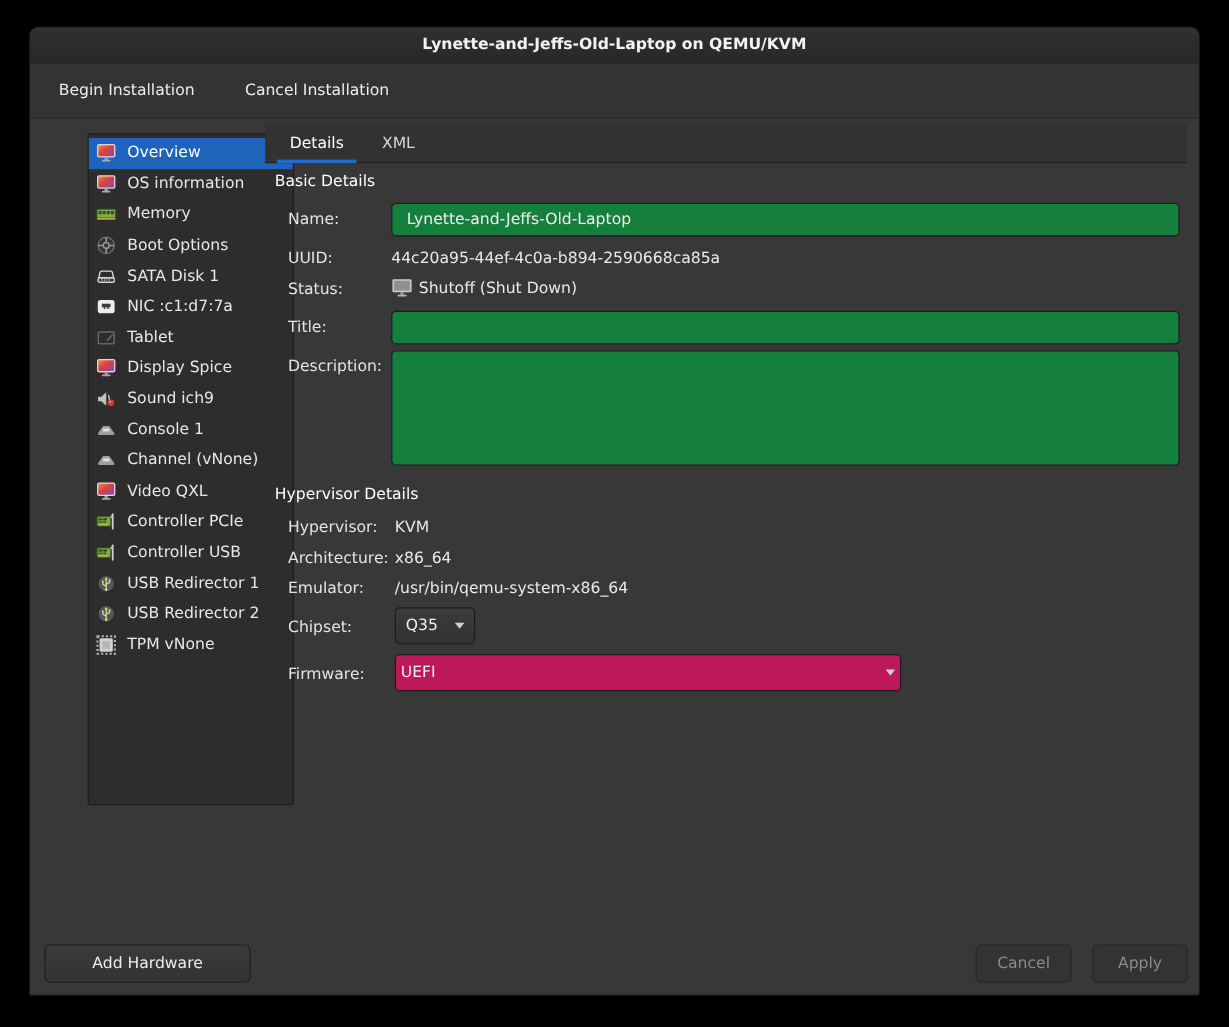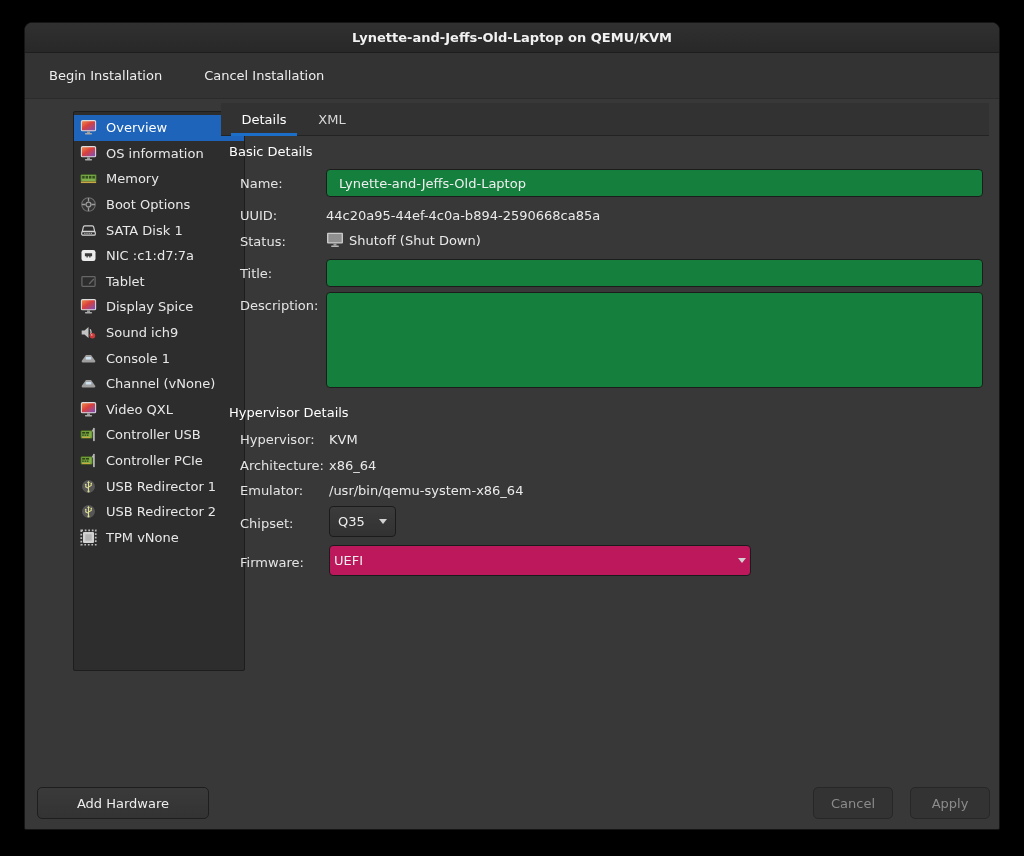--- a/index.html
+++ b/index.html
@@ -200,36 +200,36 @@
             <rect x="0.9" y="4.4" width="10.6" height="7.2" rx="0.7" fill="#7fae46" stroke="#43611f" stroke-width="0.8"></rect>
             <rect x="2" y="5.6" width="3" height="1.6" fill="#2f4416"></rect>
             <rect x="5.6" y="5.6" width="3" height="1.6" fill="#2f4416"></rect>
             <rect x="2" y="8" width="1.6" height="1.2" fill="#2f4416"></rect>
             <rect x="4.2" y="8" width="1.6" height="1.2" fill="#2f4416"></rect>
             <rect x="6.4" y="8" width="1.6" height="1.2" fill="#2f4416"></rect>
             <rect x="2" y="10.2" width="7.6" height="1.1" fill="#c9a843"></rect>
             <rect x="12.4" y="1.6" width="1.4" height="12.8" rx="0.7" fill="#cfcfcf"></rect>
             <rect x="11.5" y="3.4" width="1" height="1.8" fill="#cfcfcf"></rect>
           </svg>
-        <span>Controller USB</span>
+        <span>Controller PCIe</span>
       </div>
 
       <div class="side-row">
         <svg class="sicon" viewBox="0 0 16 16">
             <rect x="0.9" y="4.4" width="10.6" height="7.2" rx="0.7" fill="#7fae46" stroke="#43611f" stroke-width="0.8"></rect>
             <rect x="2" y="5.6" width="3" height="1.6" fill="#2f4416"></rect>
             <rect x="5.6" y="5.6" width="3" height="1.6" fill="#2f4416"></rect>
             <rect x="2" y="8" width="1.6" height="1.2" fill="#2f4416"></rect>
             <rect x="4.2" y="8" width="1.6" height="1.2" fill="#2f4416"></rect>
             <rect x="6.4" y="8" width="1.6" height="1.2" fill="#2f4416"></rect>
             <rect x="2" y="10.2" width="7.6" height="1.1" fill="#c9a843"></rect>
             <rect x="12.4" y="1.6" width="1.4" height="12.8" rx="0.7" fill="#cfcfcf"></rect>
             <rect x="11.5" y="3.4" width="1" height="1.8" fill="#cfcfcf"></rect>
           </svg>
-        <span>Controller PCIe</span>
+        <span>Controller USB</span>
       </div>
 
       <div class="side-row">
         <svg class="sicon" viewBox="0 0 16 16">
             <circle cx="8" cy="8" r="6.6" fill="#565656" stroke="#2b2b2b" stroke-width="1"></circle>
             <path d="M8 13 V3.8" stroke="#dede90" stroke-width="1" fill="none"></path>
             <path d="M8 2.6 l-1.3 2.1 h2.6 Z" fill="#dede90"></path>
             <path d="M8 9.8 L5.4 8.3 V7" stroke="#dede90" stroke-width="1" fill="none"></path>
             <path d="M8 8.4 L10.6 7 V5.9" stroke="#dede90" stroke-width="1" fill="none"></path>
             <circle cx="5.4" cy="6.3" r="0.8" fill="#dede90"></circle>

